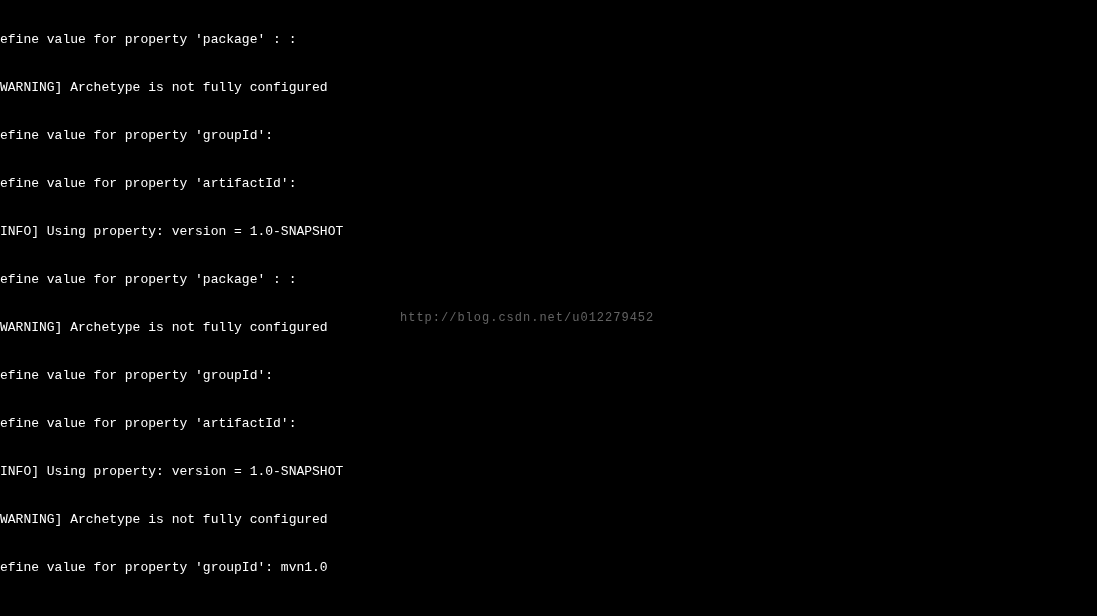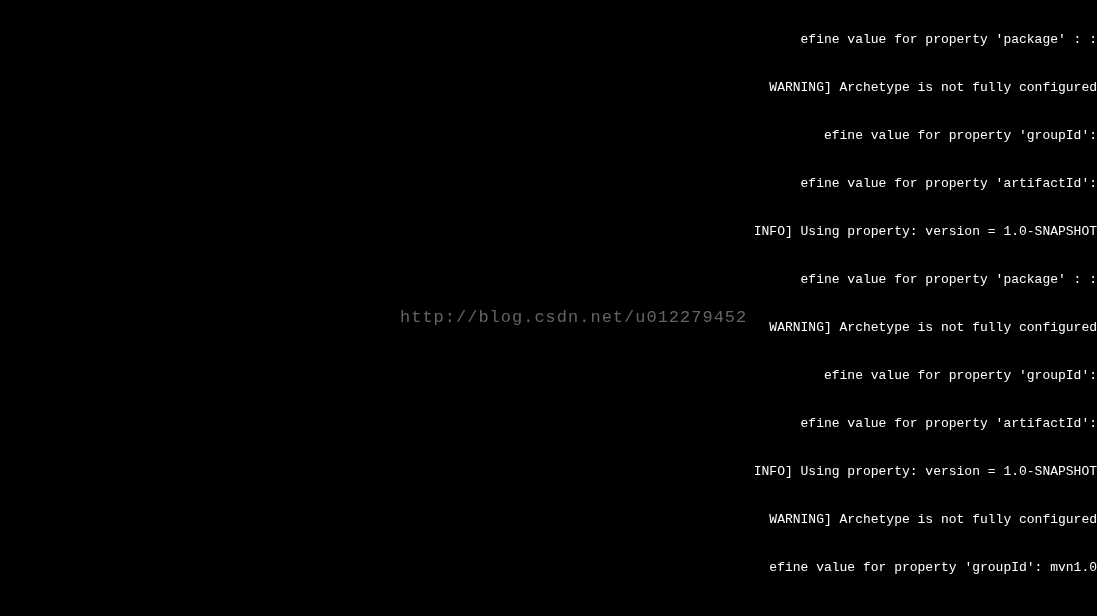--- a/index.html
+++ b/index.html
@@ -19,29 +19,28 @@
       overflow: hidden;
       position: relative;
     }
     .terminal {
       white-space: pre;
       position: relative;
     }
     .line {
       display: block;
       white-space: pre;
-      text-align: right;
     }
     .watermark {
       position: absolute;
       top: 310px;
       left: 400px;
       color: rgba(180, 180, 180, 0.55);
       font-family: 'SimSun', 'Courier New', monospace;
-      font-size: 17px;
+      font-size: 12px;
       pointer-events: none;
       letter-spacing: 1px;
     }
   </style>
 </head>
 <body>
 
 <div class="terminal">
   <span class="line">efine value for property 'package' : :</span>
   <span class="line">WARNING] Archetype is not fully configured</span>

